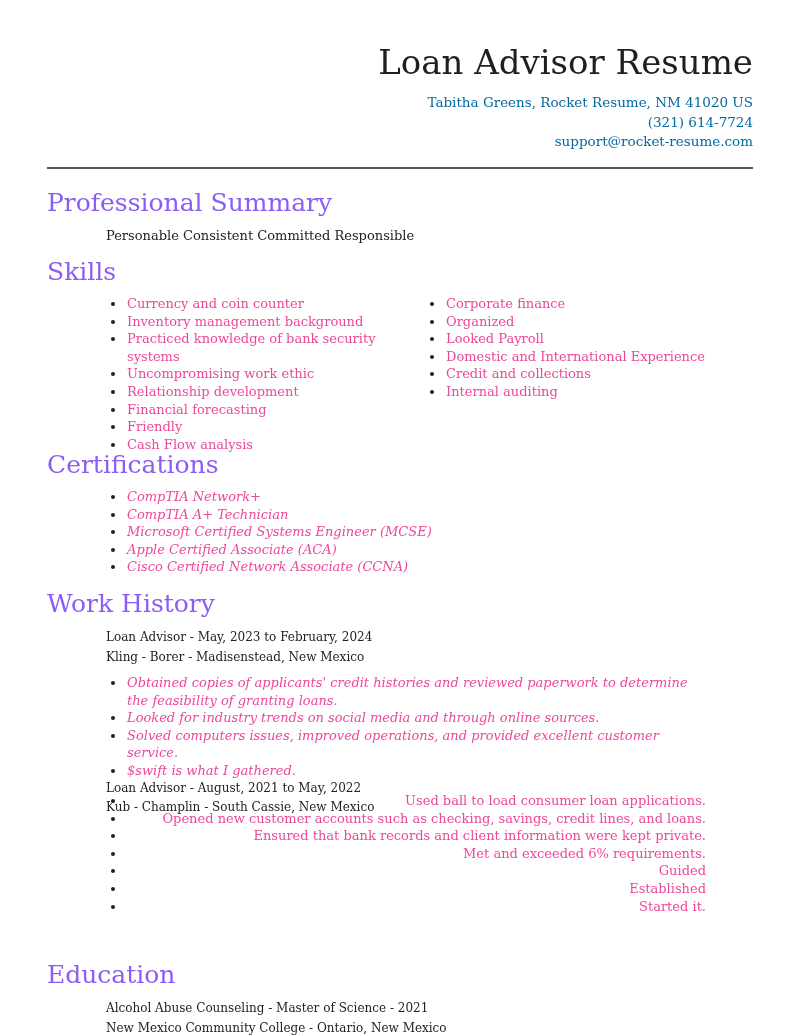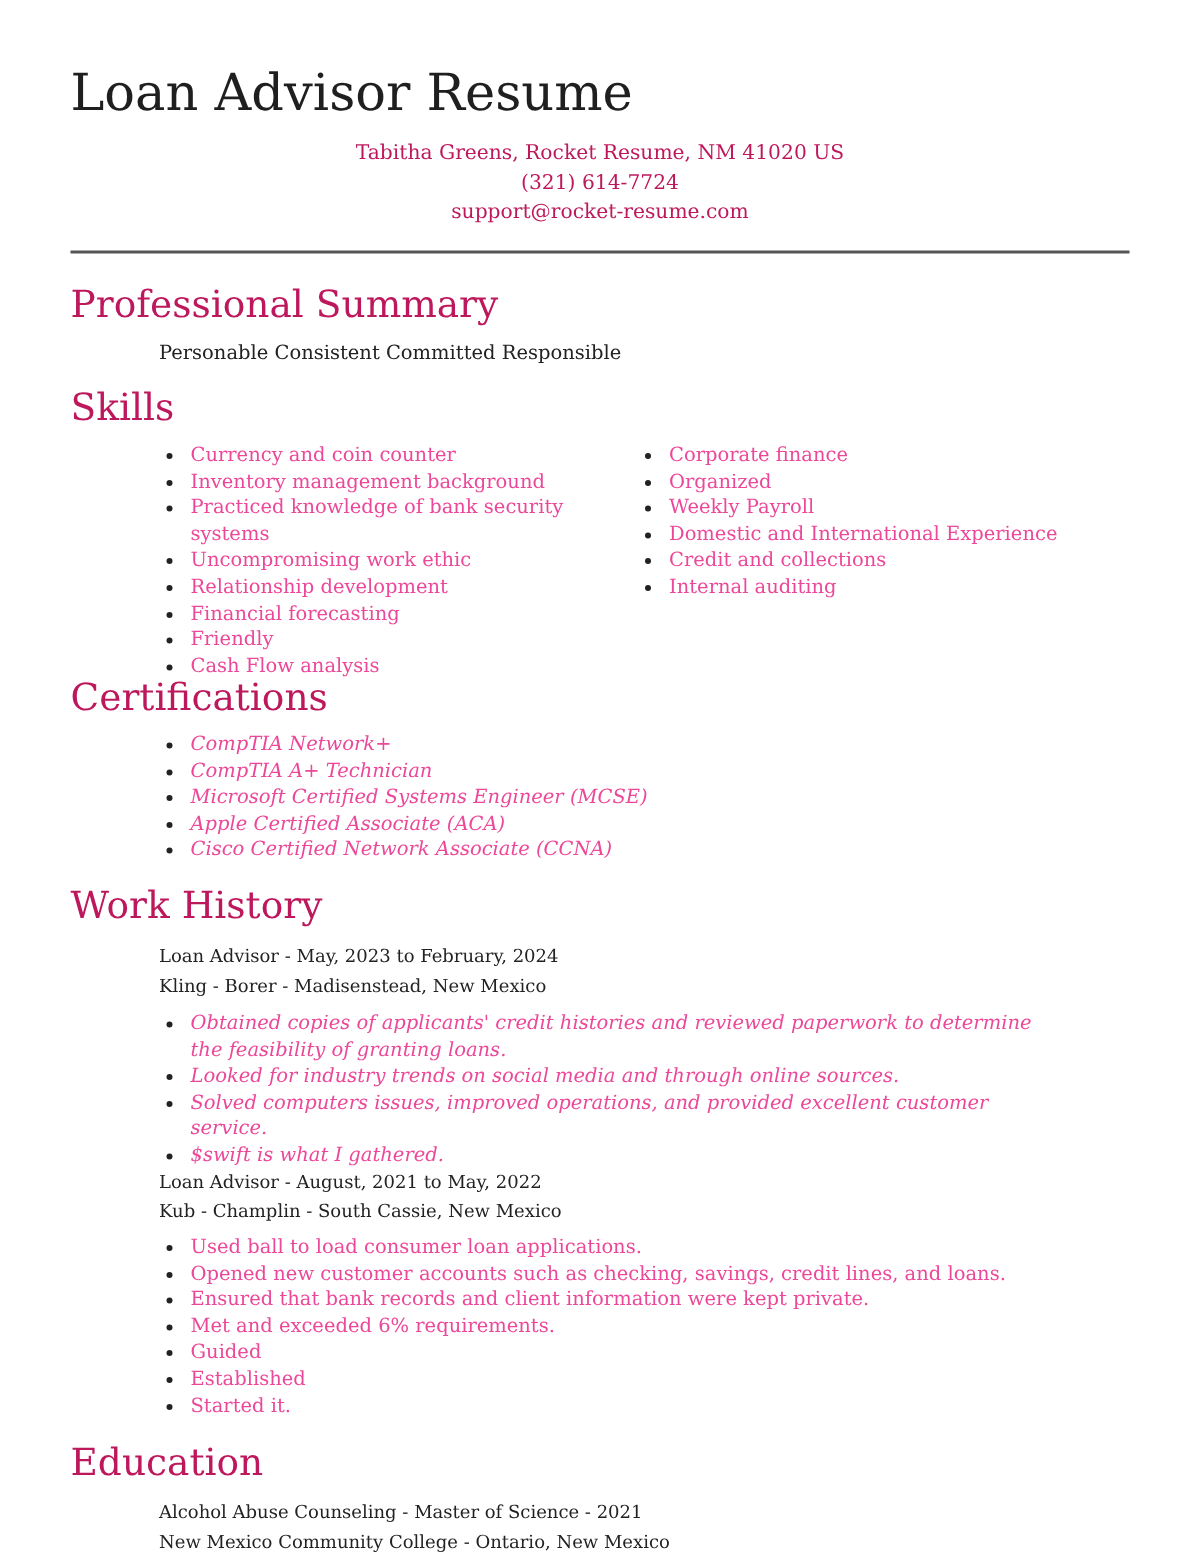--- a/index.html
+++ b/index.html
@@ -4,34 +4,34 @@
   <style>
     html, body { margin: 0; padding: 0; background: #ffffff; }
     body {
       width: 800px; height: 1035px; overflow: hidden; position: relative;
       font-family: "DejaVu Serif", "Liberation Serif", serif;
       color: #222222;
     }
     .page { position: absolute; left: 47px; top: 0; width: 706px; }
     .title {
       position: absolute; left: 0; width: 706px; top: 38px;
-      text-align: left; font-size: 34px; line-height: 48px; color: #1f1f1f;
+      text-align: right; font-size: 34px; line-height: 48px; color: #1f1f1f;
       font-weight: normal; margin: 0;
     }
     .contact {
-      position: absolute; left: 0; width: 706px; text-align: center;
-      font-size: 13.5px; line-height: 19px; color: #be185d;
+      position: absolute; left: 0; width: 706px; text-align: right;
+      font-size: 13.5px; line-height: 19px; color: #0369a1;
     }
     .divider {
       position: absolute; left: 0; top: 167px; width: 706px; height: 0;
       border-top: 2px solid #555555;
     }
     .section-heading {
       position: absolute; left: 0; margin: 0; font-weight: normal;
-      font-size: 25px; line-height: 34px; color: #be185d;
+      font-size: 25px; line-height: 34px; color: #8b5cf6;
     }
     .summary {
       position: absolute; left: 59px; top: 227px; font-size: 13px; line-height: 18px;
     }
     ul.list {
       position: absolute; margin: 0; padding: 0; list-style: none;
     }
     ul.list li {
       position: relative; padding-left: 21px; font-size: 13px; line-height: 17.6px; color: #ec4899;
     }
@@ -66,21 +66,21 @@
     <li>Practiced knowledge of bank security systems</li>
     <li>Uncompromising work ethic</li>
     <li>Relationship development</li>
     <li>Financial forecasting</li>
     <li>Friendly</li>
     <li>Cash Flow analysis</li>
   </ul>
   <ul class="list" style="left:378px; top:295px; width:320px;">
     <li>Corporate finance</li>
     <li>Organized</li>
-    <li>Weekly Payroll</li>
+    <li>Looked Payroll</li>
     <li>Domestic and International Experience</li>
     <li>Credit and collections</li>
     <li>Internal auditing</li>
   </ul>
 
   <h2 class="section-heading" style="top:448px">Certifications</h2>
   <ul class="list" style="left:59px; top:488px; width:620px;font-style:italic;">
     <li>CompTIA Network+</li>
     <li>CompTIA A+ Technician</li>
     <li>Microsoft Certified Systems Engineer (MCSE)</li>
@@ -94,21 +94,21 @@
   <div class="job-line" style="top:647px">Kling - Borer - Madisenstead, New Mexico</div>
   <ul class="list wrap" style="left:59px; top:674px;font-style:italic;">
     <li>Obtained copies of applicants' credit histories and reviewed paperwork to determine the feasibility of granting loans.</li>
     <li>Looked for industry trends on social media and through online sources.</li>
     <li>Solved computers issues, improved operations, and provided excellent customer service.</li>
     <li>$swift is what I gathered.</li>
   </ul>
 
   <div class="job-line" style="top:778px">Loan Advisor - August, 2021 to May, 2022</div>
   <div class="job-line" style="top:797px">Kub - Champlin - South Cassie, New Mexico</div>
-  <ul class="list wrap" style="left:59px; top:823px;">
+  <ul class="list wrap" style="left:59px; top:792px;text-align:right;">
     <li>Used ball to load consumer loan applications.</li>
     <li>Opened new customer accounts such as checking, savings, credit lines, and loans.</li>
     <li>Ensured that bank records and client information were kept private.</li>
     <li>Met and exceeded 6% requirements.</li>
     <li>Guided</li>
     <li>Established</li>
     <li>Started it.</li>
   </ul>
 
   <h2 class="section-heading" style="top:958px">Education</h2>

